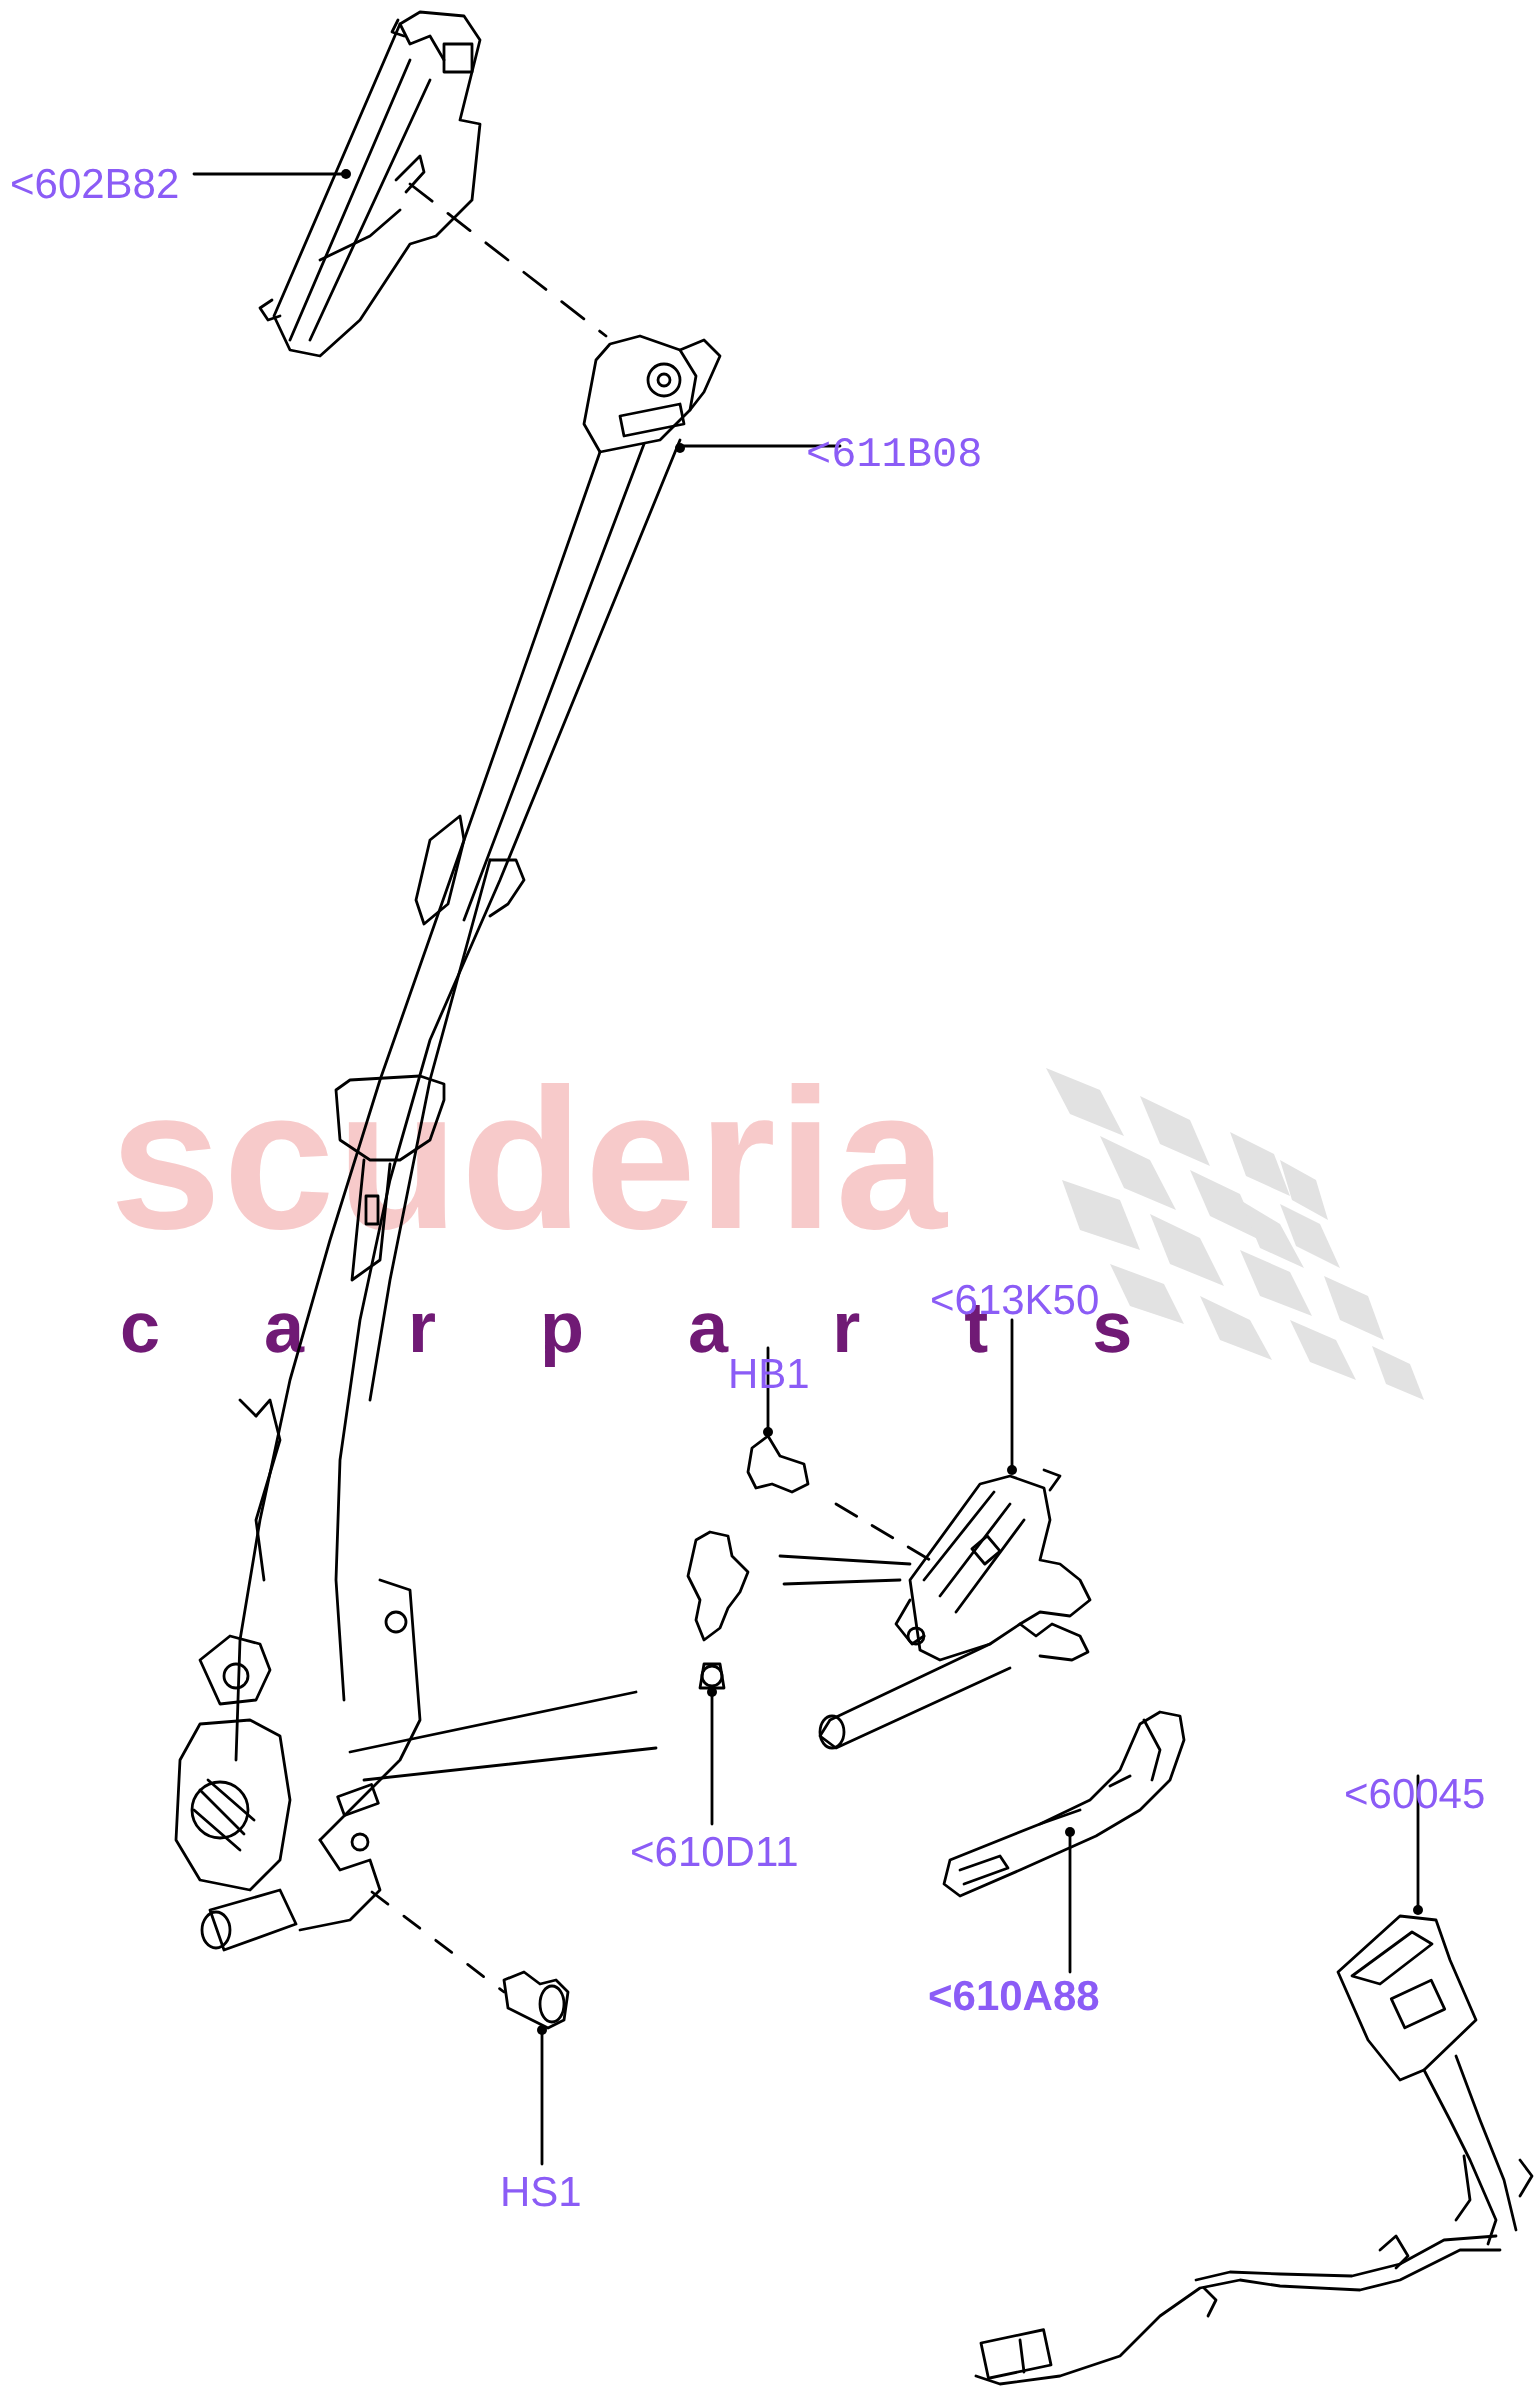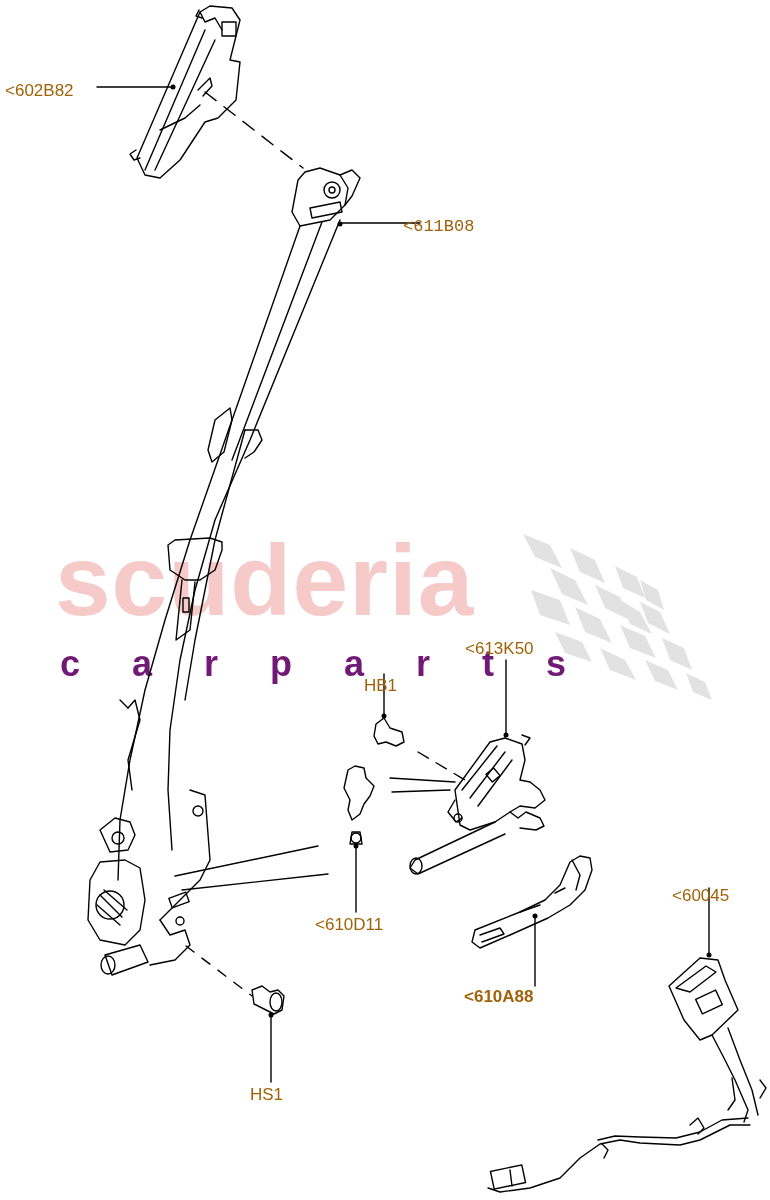--- a/index.html
+++ b/index.html
@@ -1,18 +1,18 @@
 <!DOCTYPE html>
 <html><head>
   <meta charset="utf-8">
   <style>
     html, body { margin: 0; padding: 0; background: #ffffff; }
     body { width: 770px; height: 1200px; position: relative; overflow: hidden; font-family: "Liberation Sans", sans-serif; }
     #diagram { position: absolute; left: 0; top: 0; width: 770px; height: 1200px; }
-    .callout-label { position: absolute; font-family: "Liberation Sans", sans-serif; font-size: 17px; color: #a16207; white-space: nowrap; line-height: 1; }
+    .callout-label { position: absolute; font-family: "Liberation Sans", sans-serif; font-size: 21px; color: #8b5cf6; white-space: nowrap; line-height: 1; }
     .wm-text { position: absolute; font-family: "Liberation Sans", sans-serif; font-weight: bold; color: #f7caca; font-size: 100px; letter-spacing: 1px; line-height: 1; }
     .wm-sub { position: absolute; font-family: "Liberation Sans", sans-serif; font-weight: bold; color: #701a75; font-size: 36px; line-height: 1; word-spacing: 42px; letter-spacing: 0; }
   </style>
 </head>
 <body>
 
 <div class="wm-text" style="left:55px; top:530px;">scuderia</div>
 <div class="wm-sub" style="left:60px; top:646px;">c a r p a r t s</div>
 
 <svg id="diagram" viewBox="0 0 770 1200" xmlns="http://www.w3.org/2000/svg">

